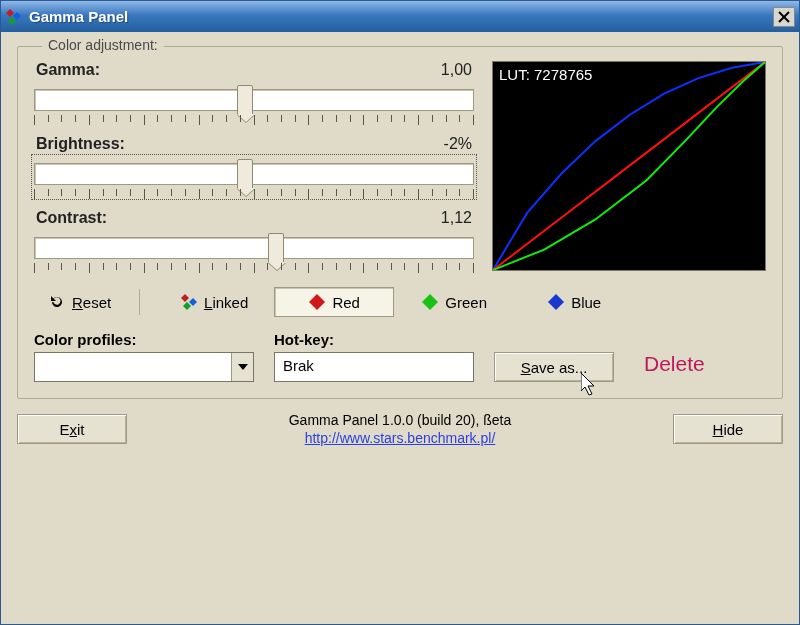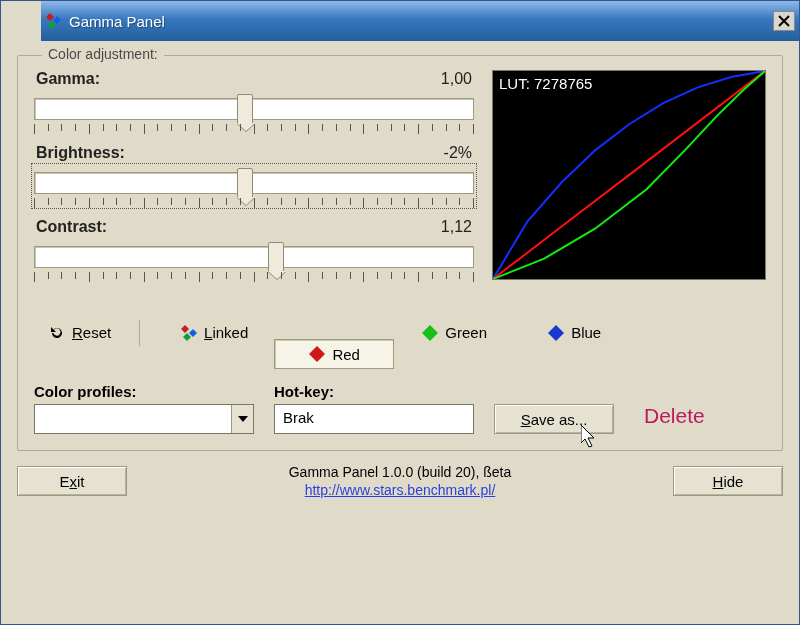--- a/index.html
+++ b/index.html
@@ -16,28 +16,27 @@
   .window {
     width: 800px;
     height: 625px;
     border: 1px solid #2a5a8f;
     background: #e0dbc9;
     display: flex;
     flex-direction: column;
   }
   
   .titlebar {
-    height: 40px;
+    height: 31px;
     background: linear-gradient(to bottom, #8fb8e8 0%, #3978bf 45%, #235f9e 100%);
     display: flex;
     align-items: center;
     padding: 0 4px;
     color: #fff;
-    font-weight: normal;
-    margin-left: 40px;
+    font-weight: bold;
   }
   .titlebar-icon {
     width: 18px; height: 18px;
     margin-right: 6px;
     display: flex; align-items: center; justify-content: center;
   }
   .titlebar-title { flex: 1; font-size: 15px; text-shadow: 1px 1px 1px rgba(0,0,0,.35); }
   .titlebar-close {
     width: 22px; height: 20px;
     background: #d8d6cd;
@@ -170,21 +169,20 @@
     padding: 6px 14px;
     cursor: pointer;
     font-size: 15px;
   }
   .chan-btn.wide { min-width: 120px; justify-content: center; }
   .chan-btn.pressed {
     border: 1px solid #9e9982;
     background: #f6f3e7;
     box-shadow: inset 1px 1px 0 #c9c5b0;
     padding: 5px 13px;
-    margin-top: 43px;
   }
   .chan-sep {
     width: 1px; height: 26px;
     background: #b0a994;
     margin: 0 14px;
   }
   .chan-icon { width: 18px; height: 18px; }
   .chan-btn .u { text-decoration: underline; }
 
   

